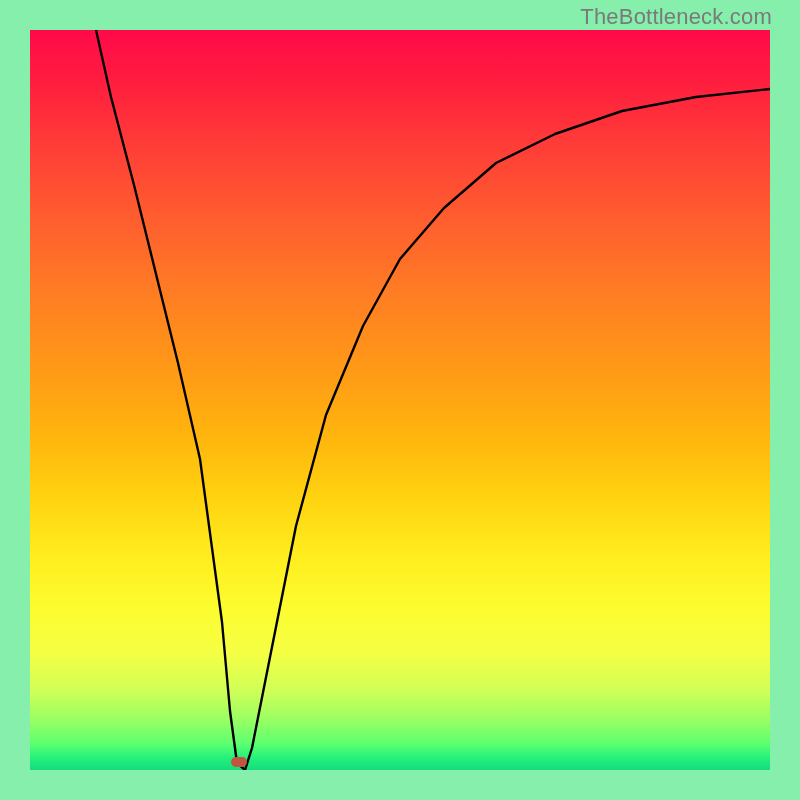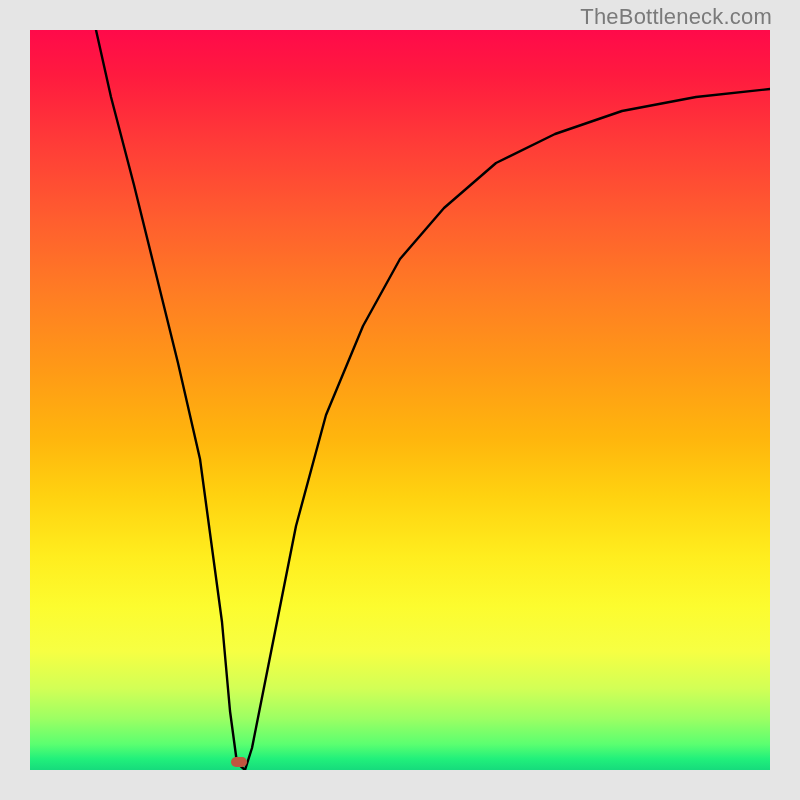--- a/index.html
+++ b/index.html
@@ -8,21 +8,21 @@
     width: 800px;
     height: 800px;
     background: #000;
     overflow: hidden;
     font-family: Arial, Helvetica, sans-serif;
   }
   .frame {
     position: relative;
     width: 800px;
     height: 800px;
-    background: #e5e5e5;
+    background: #86efac;
   }
   .plot-area {
     position: absolute;
     left: 30px;
     top: 30px;
     width: 740px;
     height: 740px;
     
     background: linear-gradient(
       to bottom,

